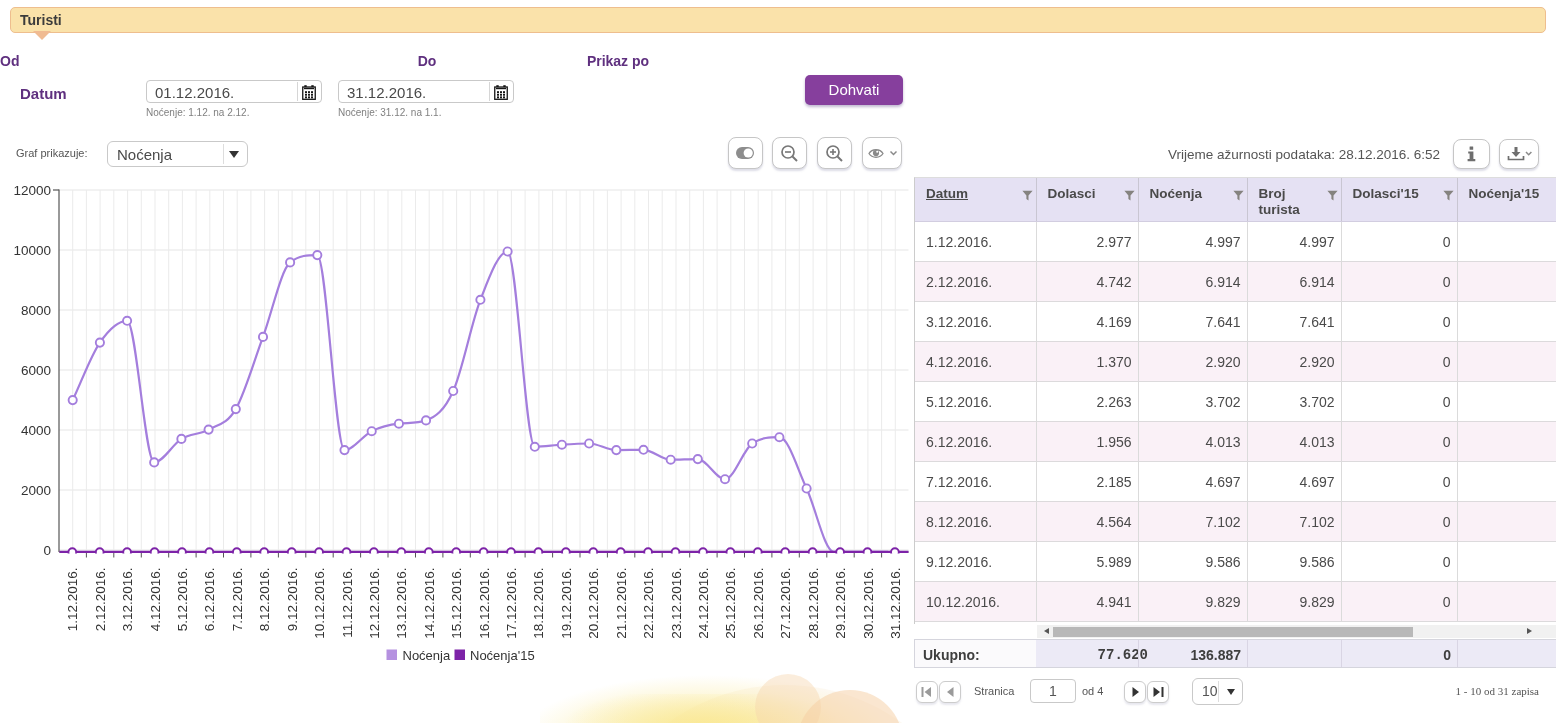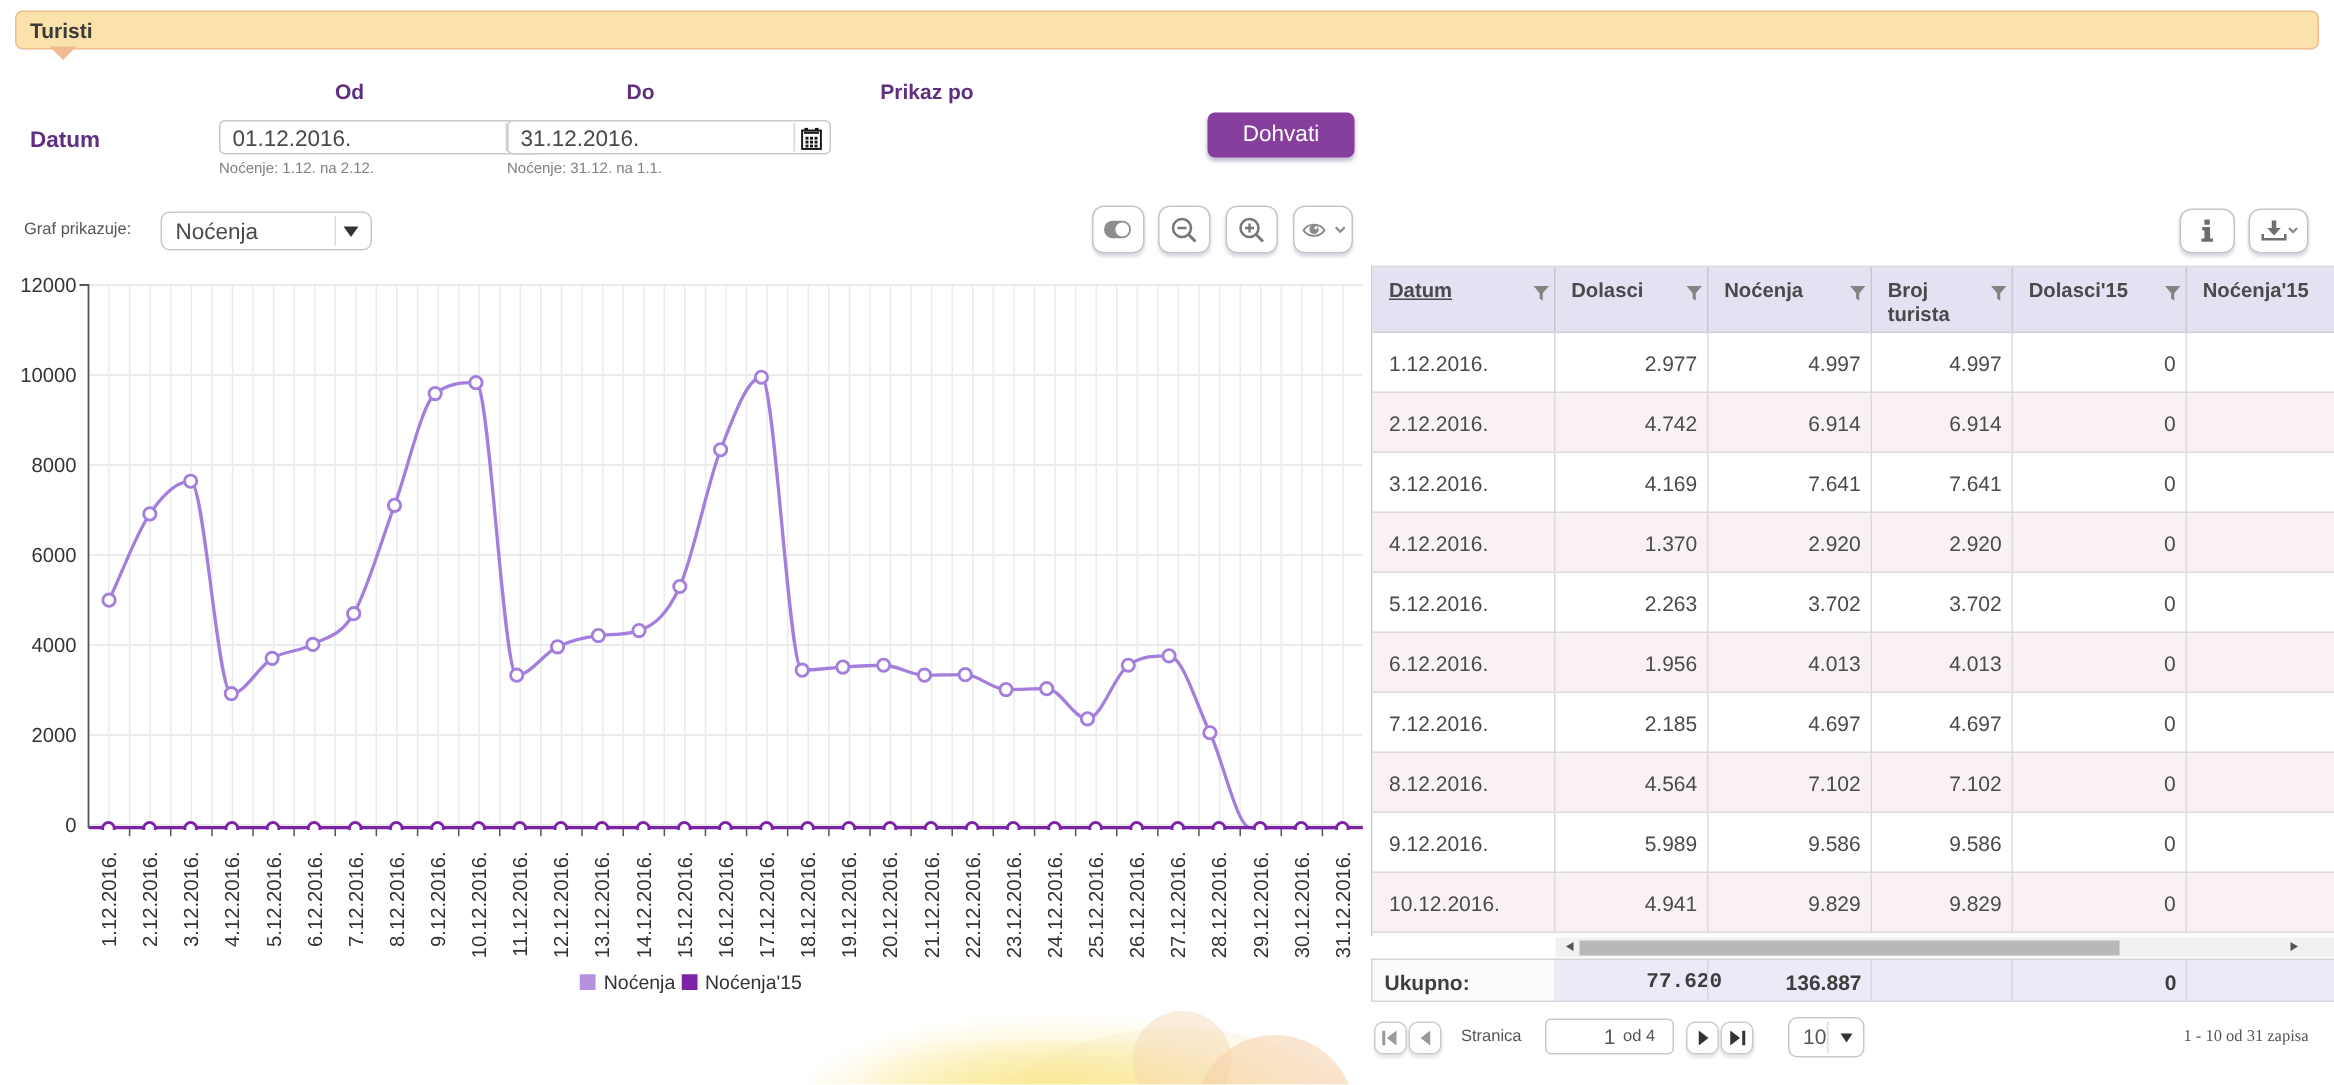--- a/index.html
+++ b/index.html
@@ -1,21 +1,21 @@
 <!DOCTYPE html>
 <html><head><meta charset="utf-8">
 <style>
 html,body{margin:0;padding:0;background:#fff;font-family:"Liberation Sans",sans-serif;}
 #page{position:relative;width:1556px;height:723px;overflow:hidden;background:#fff;}
 .abs{position:absolute;}
 #tabbar{left:10px;top:7px;width:1534px;height:24px;background:#fae2aa;border:1px solid #eebe8e;border-radius:5px;}
 #tabbar span{position:absolute;left:9px;top:4px;font-size:14px;font-weight:bold;color:#3b3b3b;}
 #tabtri{left:33px;top:31px;width:0;height:0;border-left:9px solid transparent;border-right:9px solid transparent;border-top:9.5px solid #f0bb92;}
 .plbl{color:#5f307f;font-weight:bold;font-size:14px;}
-.inp{background:#fff;border:1px solid #c9c9c9;border-radius:4px;padding-left:40px;}
+.inp{background:#fff;border:1px solid #c9c9c9;border-radius:4px;}
 .ctext{font-size:15px;color:#4a4a4a;}
 .hint{font-size:10px;color:#808080;}
 .ddwrap{background:#fff;border:1px solid #c9c9c9;border-radius:5px;}
 .ddsep{position:absolute;top:2px;bottom:2px;width:1px;background:#ddd;}
 .ddarr{position:absolute;width:0;height:0;border-left:5px solid transparent;border-right:5px solid transparent;border-top:7px solid #333;}
 .btn{background:#fff;border:1px solid #c6c6c6;border-radius:8px;box-shadow:0 2px 2px rgba(120,120,160,0.25);}
 .pgbtn{background:#fff;border:1px solid #ccc;border-radius:6px;box-shadow:0 2px 2px rgba(120,120,160,0.18);}
 .gray{color:#555;font-size:11px;}
 #grid{position:absolute;left:914px;top:177px;width:642px;height:446px;overflow:hidden;border-left:1px solid #ccc;border-top:1px solid #ddd;}
 #grid table{border-collapse:collapse;table-layout:fixed;width:656px;}
@@ -41,21 +41,21 @@
 <div class="abs" style="left:540px;top:662px;width:490px;height:122px;background:radial-gradient(ellipse 52% 72% at 34% 64%, rgba(249,229,132,0.9), rgba(250,238,180,0.0) 74%);"></div>
 <div class="abs" style="left:565px;top:694px;width:340px;height:56px;background:radial-gradient(ellipse 52% 85% at 40% 55%, rgba(250,232,145,0.7), rgba(251,240,190,0.0) 78%);"></div>
 <div class="abs" style="left:755px;top:674px;width:66px;height:66px;border-radius:50%;background:rgba(246,212,172,0.42);"></div>
 <div class="abs" style="left:797px;top:690px;width:106px;height:106px;border-radius:50%;background:rgba(245,206,162,0.5);"></div>
 
 <div class="abs" id="tabbar">
       <span>Turisti</span>
     </div>
 <div class="abs" id="tabtri"></div>
 
-<div class="abs plbl" style="left:0;top:53px;width:466px;text-align:center;">Od</div>
+<div class="abs plbl" style="left:0;top:53px;width:466px;">Od</div>
 <div class="abs plbl" style="left:0;top:53px;width:854px;text-align:center;">Do</div>
 <div class="abs plbl" style="left:530px;top:53px;width:176px;text-align:center;">Prikaz po</div>
 <div class="abs plbl" style="left:20px;top:85px;font-size:15px;">Datum</div>
 
 <div class="abs inp" style="left:146px;top:80px;width:174px;height:21px;">
   <div class="abs ctext" style="left:8px;top:3px;">01.12.2016.</div>
   <div style="position:absolute;right:23px;top:1px;bottom:1px;width:1px;background:#d6d6d6;"></div>
       <svg class="cal" style="right:5px;top:4px" width="14" height="15" viewBox="0 0 14 15">
         <rect x="2.3" y="0.2" width="2.4" height="2.2" fill="#161616"></rect>
         <rect x="9.3" y="0.2" width="2.4" height="2.2" fill="#161616"></rect>
@@ -131,20 +131,21 @@
 </div>
 <div class="abs btn" style="left:862px;top:137px;width:38px;height:30px;">
   <svg style="position:absolute;left:5px;top:9px" width="29" height="13" viewBox="0 0 29 13">
         <path d="M1 6.5 C4 1.5 12 1.5 15 6.5 C12 11.5 4 11.5 1 6.5 Z" fill="none" stroke="#8a8a8a" stroke-width="1.3"></path>
         <circle cx="8" cy="6" r="3.1" fill="#8a8a8a"></circle>
         <circle cx="9.2" cy="4.8" r="1" fill="#fff"></circle>
         <path d="M22.5 4.5 l3 3 l3 -3" fill="none" stroke="#8a8a8a" stroke-width="1.5"></path>
       </svg>
 </div>
 
+<div class="abs gray" style="left:1040px;top:147px;width:400px;text-align:right;font-size:13.5px;">Vrijeme ažurnosti podataka: 28.12.2016. 6:52</div>
 <div class="abs btn" style="left:1453px;top:139px;width:35px;height:28px;">
   <svg style="position:absolute;left:13px;top:6px" width="9" height="16" viewBox="0 0 9 16">
         <rect x="2.6" y="0.4" width="3.6" height="3.4" rx="0.4" fill="#6e6e6e"></rect>
         <path d="M1.2 5.4 H6.4 V13 H8.3 V15.2 H0.6 V13 H2.6 V7.6 H1.2 Z" fill="#6e6e6e"></path>
       </svg>
 </div>
 <div class="abs btn" style="left:1499px;top:139px;width:38px;height:28px;">
   <svg style="position:absolute;left:7px;top:6px" width="25" height="16" viewBox="0 0 25 16">
         <path d="M7.5 1 h3 v5 h3 l-4.5 5 l-4.5 -5 h3 z" fill="#6f6f6f"></path>
         <path d="M1.5 10 v3.5 h15 v-3.5" fill="none" stroke="#6f6f6f" stroke-width="1.7"></path>

